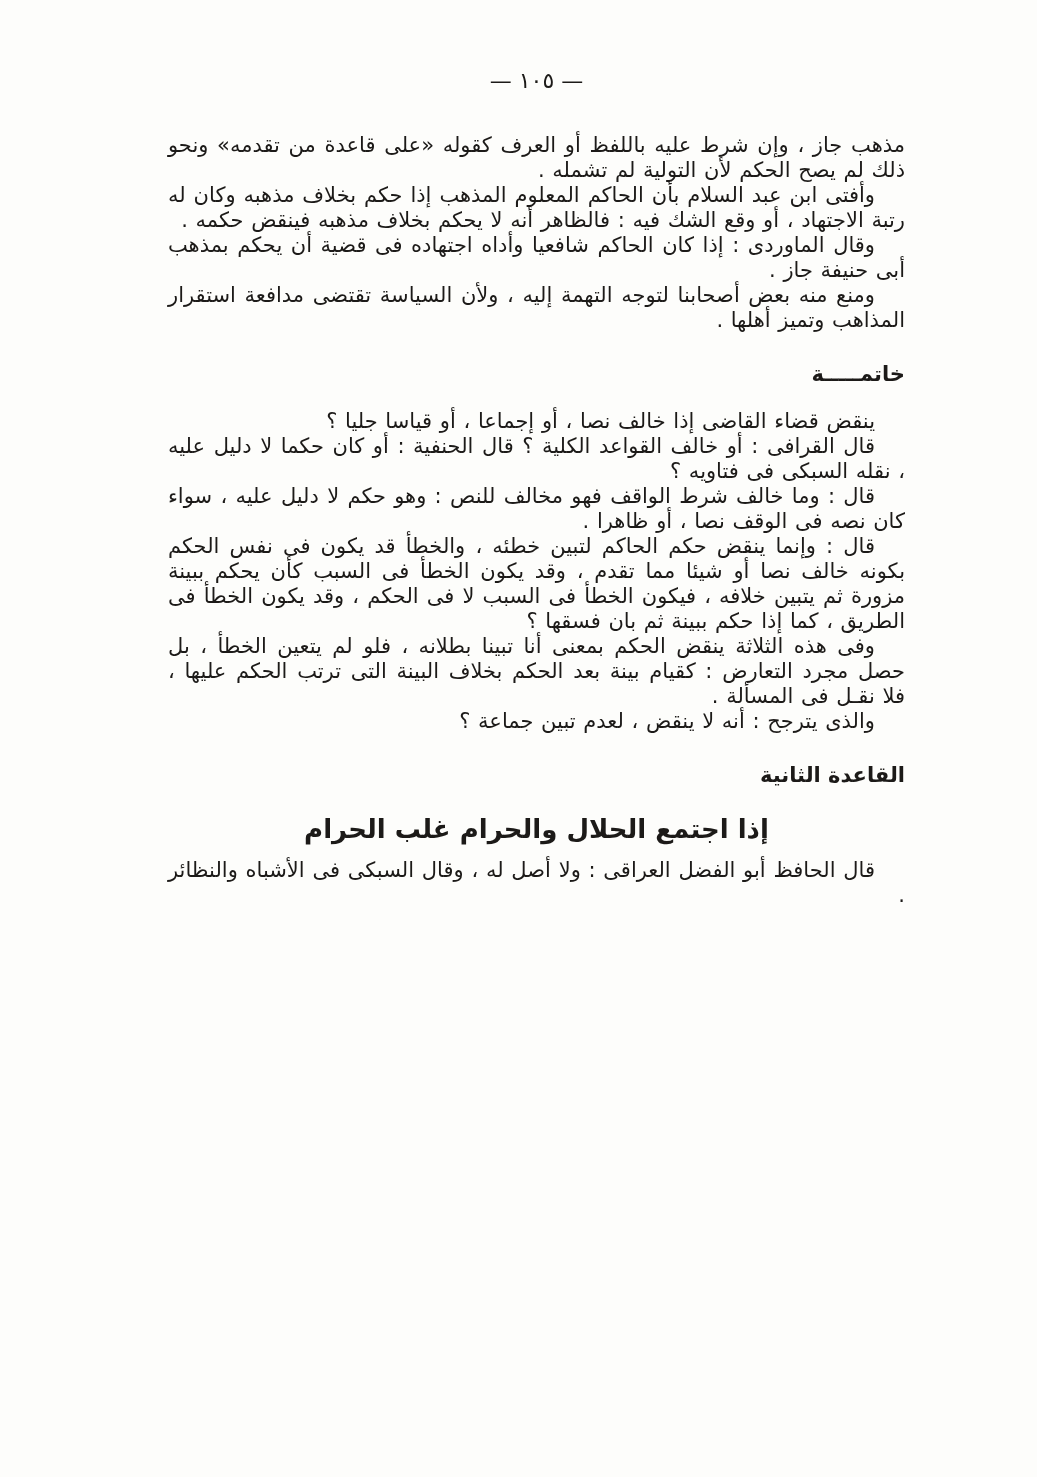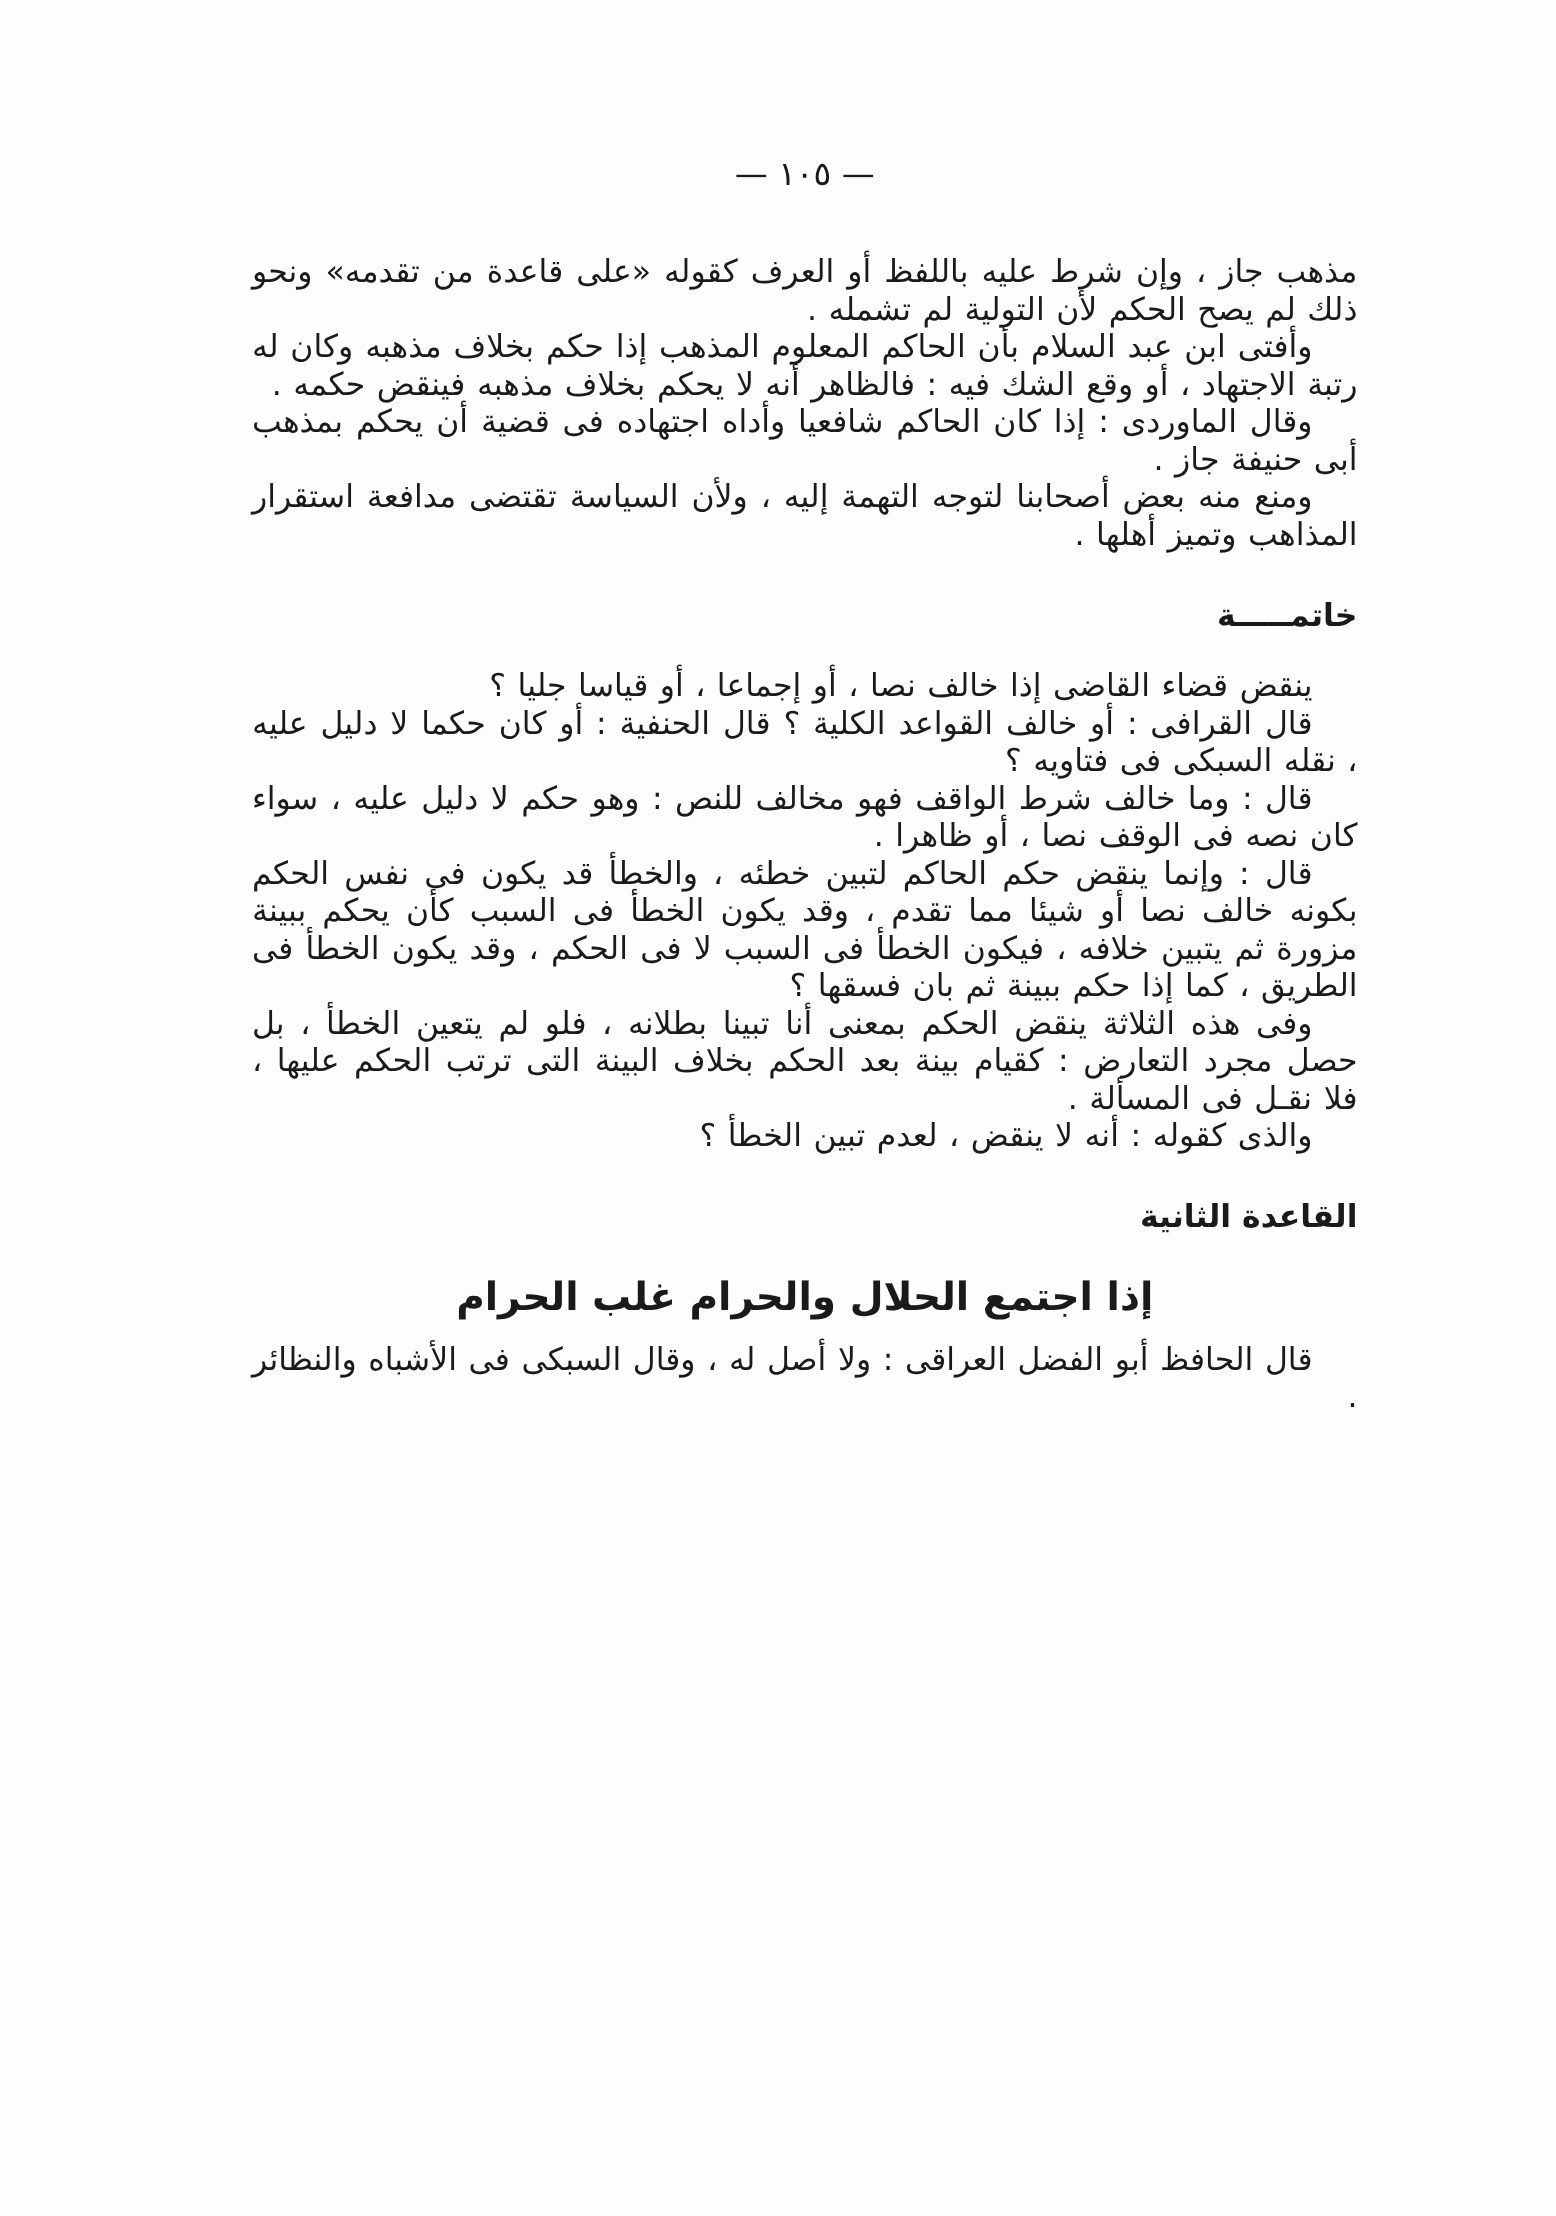--- a/index.html
+++ b/index.html
@@ -11,21 +11,21 @@
     position: relative;
     width: 1037px;
     height: 1477px;
     margin: 0 auto;
     background: #fdfdfb;
     color: #1c1a18;
     overflow: hidden;
     direction: rtl;
   }
   .page-inner {
-    padding: 104px 132px 0 168px;
+    padding: 68px 132px 0 168px;
   }
   .page-number {
     text-align: center;
     font-size: 22px;
     letter-spacing: 2px;
     margin-bottom: 40px;
     direction: rtl;
   }
   .body-text p {
     font-size: 21px;
@@ -69,21 +69,21 @@
       <p class="indent">وقال الماوردى : إذا كان الحاكم شافعيا وأداه اجتهاده فى قضية أن يحكم بمذهب أبى حنيفة جاز .</p>
       <p class="indent">ومنع منه بعض أصحابنا لتوجه التهمة إليه ، ولأن السياسة تقتضى مدافعة استقرار المذاهب وتميز أهلها .</p>
 
       <h2 class="center-heading">خاتمـــــة</h2>
 
       <p class="indent">ينقض قضاء القاضى إذا خالف نصا ، أو إجماعا ، أو قياسا جليا ؟</p>
       <p class="indent">قال القرافى : أو خالف القواعد الكلية ؟ قال الحنفية : أو كان حكما لا دليل عليه ، نقله السبكى فى فتاويه ؟</p>
       <p class="indent">قال : وما خالف شرط الواقف فهو مخالف للنص : وهو حكم لا دليل عليه ، سواء كان نصه فى الوقف نصا ، أو ظاهرا .</p>
       <p class="indent">قال : وإنما ينقض حكم الحاكم لتبين خطئه ، والخطأ قد يكون فى نفس الحكم بكونه خالف نصا أو شيئا مما تقدم ، وقد يكون الخطأ فى السبب كأن يحكم ببينة مزورة ثم يتبين خلافه ، فيكون الخطأ فى السبب لا فى الحكم ، وقد يكون الخطأ فى الطريق ، كما إذا حكم ببينة ثم بان فسقها ؟</p>
       <p class="indent">وفى هذه الثلاثة ينقض الحكم بمعنى أنا تبينا بطلانه ، فلو لم يتعين الخطأ ، بل حصل مجرد التعارض : كقيام بينة بعد الحكم بخلاف البينة التى ترتب الحكم عليها ، فلا نقـل فى المسألة .</p>
-      <p class="indent">والذى كقوله : أنه لا ينقض ، لعدم تبين الخطأ ؟</p>
+      <p class="indent">والذى يترجح : أنه لا ينقض ، لعدم تبين جماعة ؟</p>
 
       <h2 class="center-heading">القاعدة الثانية</h2>
 
       <h3 class="sub-heading">إذا اجتمع الحلال والحرام غلب الحرام</h3>
 
       <p class="indent">قال الحافظ أبو الفضل العراقى : ولا أصل له ، وقال السبكى فى الأشباه والنظائر .</p>
 
     </div>
   </div>
 </div>

